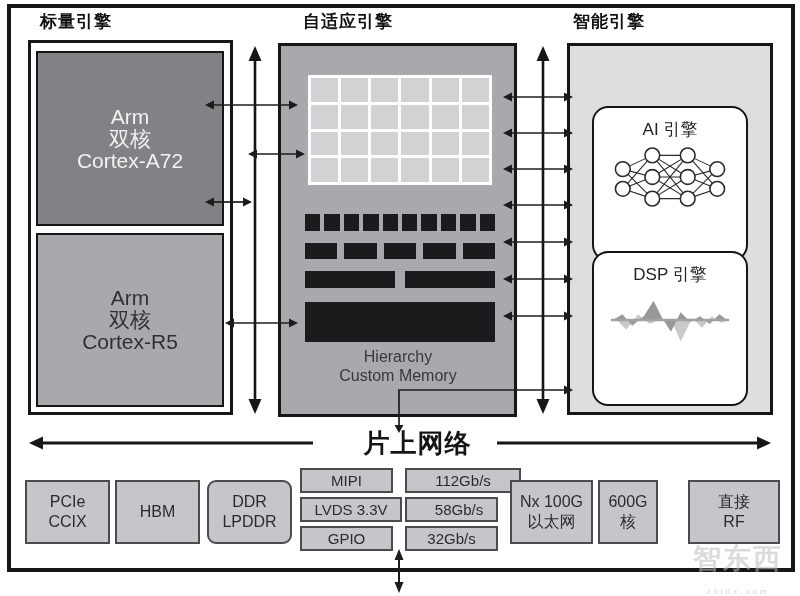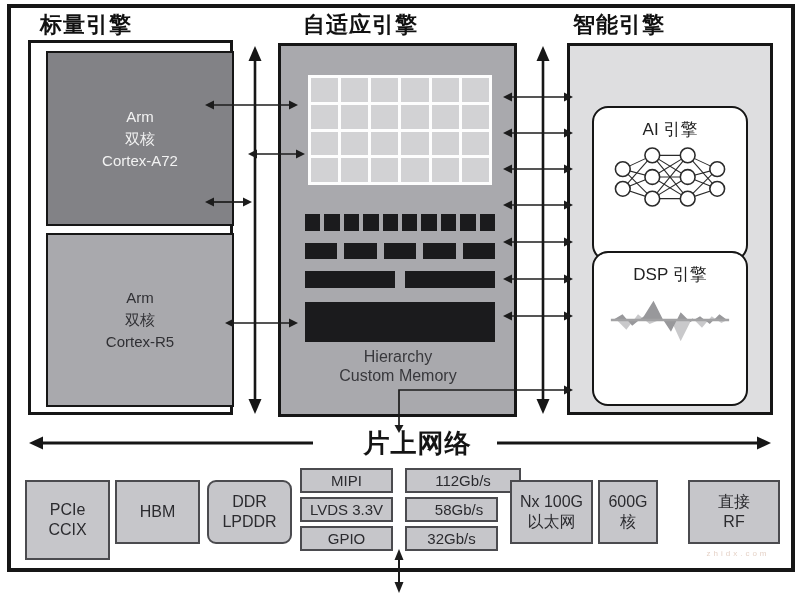--- a/index.html
+++ b/index.html
@@ -2,25 +2,25 @@
 <html><head>
 <meta charset="utf-8">
 <style>
   html,body{margin:0;padding:0;background:#fff;}
   #stage{position:relative;width:800px;height:596px;background:#fff;overflow:hidden;
          font-family:"Liberation Sans","DejaVu Sans",sans-serif;color:#141414;}
   .abs{position:absolute;box-sizing:border-box;}
   
   #frame{left:7px;top:4px;width:788px;height:568px;border:4px solid #161616;background:#fff;}
   
-  .col-title{font-size:22px;font-weight:bold;color:#111;letter-spacing:1px;white-space:nowrap;}
+  .col-title{font-size:17px;font-weight:bold;color:#111;letter-spacing:1px;white-space:nowrap;}
   
   #scalar-wrap{left:28px;top:40px;width:205px;height:375px;border:3px solid #161616;background:#fff;}
   .core-box{left:36px;width:188px;border:2.5px solid #161616;display:flex;flex-direction:column;
-            align-items:center;justify-content:center;text-align:center;font-size:15px;line-height:22px;margin-left:10px;}
+            align-items:center;justify-content:center;text-align:center;font-size:21px;line-height:22px;}
   #a72-box{top:51px;height:175px;background:#828286;color:#f2f2f2;}
   #r5-box{top:233px;height:174px;background:#a9a9ad;color:#303034;}
   
   #adaptable-box{left:278px;top:43px;width:239px;height:374px;border:3px solid #161616;background:#a9a9ad;}
   #logic-grid{left:308px;top:75px;width:184px;height:110px;background:#fdfdfd;padding:3px;
               display:grid;grid-template-columns:repeat(6,1fr);grid-auto-rows:1fr;gap:3px;}
   #logic-grid .cell{background:#d2d2d4;}
   #sram-row{left:305px;top:214px;width:190px;height:17px;display:flex;gap:4px;}
   #sram-row .sq{flex:1;background:#1b1b1d;}
   #uram-row{left:305px;top:243px;width:190px;height:16px;display:flex;gap:7px;}
@@ -36,25 +36,25 @@
   #ai-card{top:106px;}
   #dsp-card{top:251px;}
   .engine-title{font-size:17px;color:#222;margin-top:10px;}
   .engine-icon{margin-top:4px;}
   
   #noc-label{left:355px;top:426px;width:125px;text-align:center;font-size:26px;font-weight:bold;color:#141414;letter-spacing:1px;}
   
   .io-box{background:#c6c6ca;border:2px solid #4b4b4f;color:#2b2b2f;display:flex;flex-direction:column;
           align-items:center;justify-content:center;text-align:center;font-size:16px;line-height:20px;}
   .io-small{height:25px;font-size:15px;line-height:15px;}
-  #io-pcie{left:25px;top:480px;width:85px;height:80px;}
+  #io-pcie{left:25px;top:480px;width:85px;height:64px;}
   #io-hbm{left:115px;top:480px;width:85px;height:64px;}
   #io-ddr{left:207px;top:480px;width:85px;height:64px;border-radius:9px;}
   #io-mipi{left:300px;top:468px;width:93px;}
-  #io-lvds{left:300px;top:497px;width:93px;}
+  #io-lvds{left:300px;top:497px;width:102px;}
   #io-gpio{left:300px;top:526px;width:93px;}
   #io-112{left:405px;top:468px;width:116px;}
   #io-58{left:405px;top:497px;width:93px;padding-left:15px;}
   #io-32{left:405px;top:526px;width:93px;}
   #io-eth{left:510px;top:480px;width:83px;height:64px;}
   #io-600g{left:598px;top:480px;width:60px;height:64px;}
   #io-rf{left:688px;top:480px;width:92px;height:64px;}
   
   #arrows{left:0;top:0;width:800px;height:596px;pointer-events:none;z-index:5;}
   .shaft{stroke:#1c1c1c;stroke-width:1.7;}
@@ -308,16 +308,17 @@
     </g>
 
     <g>
       <line class="shaft" x1="399" y1="559" x2="399" y2="583" style="stroke-width:2;"></line>
       <polygon class="head" points="399,549 394.5,560 403.5,560"></polygon>
       <polygon class="head" points="399,593 394.5,582 403.5,582"></polygon>
     </g>
   </svg>
 
   <div id="watermark" class="abs">
+    <div class="wm-main">智东西</div>
     <div class="wm-sub">zhidx.com</div>
   </div>
 
 </div>
 
 </body></html>

